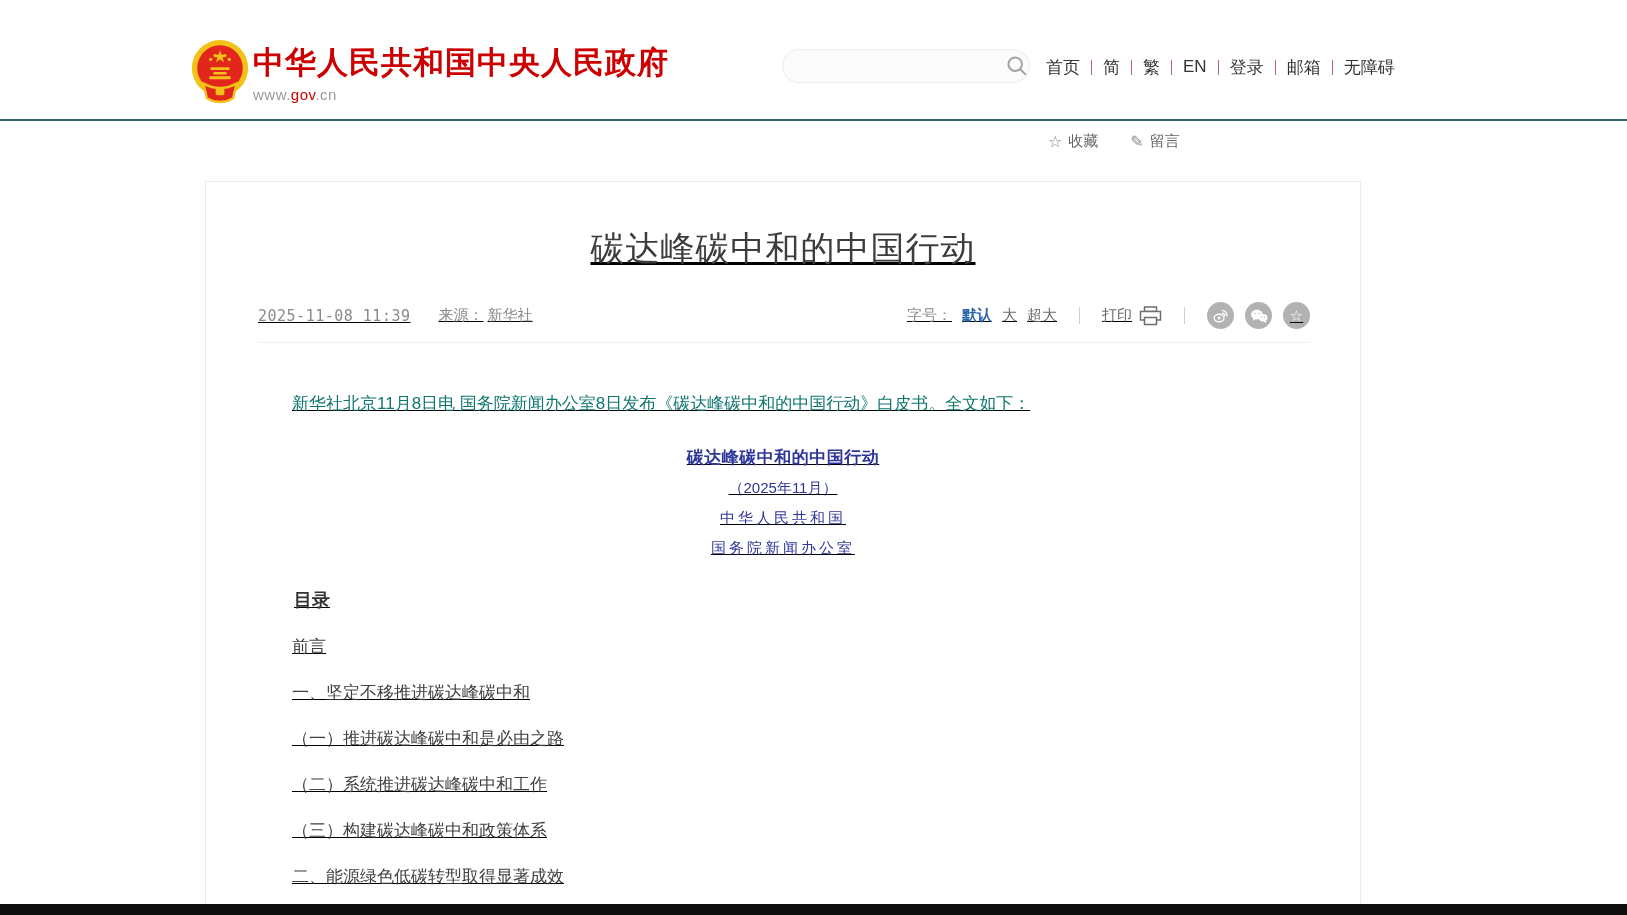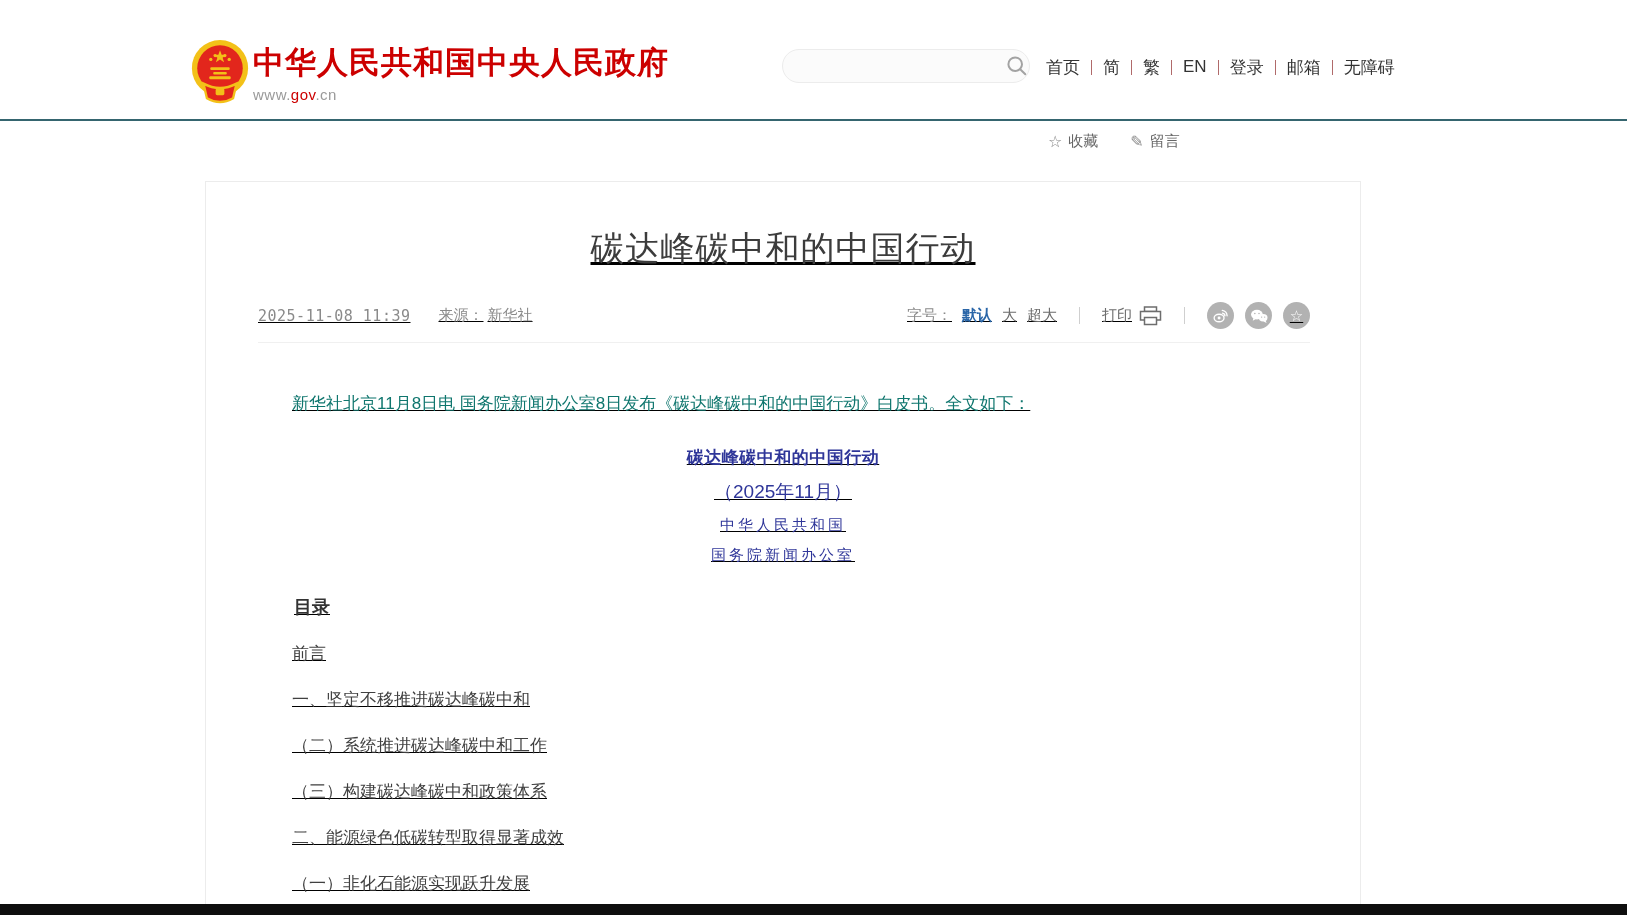--- a/index.html
+++ b/index.html
@@ -55,21 +55,21 @@
   .share-group { display:flex; align-items:center; gap:11px; }
   .share-circle { width:27px; height:27px; border-radius:50%; background:#b2b2b2;
                   display:flex; align-items:center; justify-content:center; cursor:pointer; }
   .share-circle .star-glyph { color:#ffffff; font-size:15px; line-height:1; }
 
   
   .lead { margin:44px 52px 0; font-size:17px; color:#0f766e; line-height:1.95; text-indent:2em; }
 
   .doc-block { text-align:center; color:#2f3699; }
   .doc-title { margin-top:26px; font-size:17px; font-weight:bold; letter-spacing:0.5px; }
-  .doc-date { margin-top:10px; font-size:19px; }
+  .doc-date { margin-top:10px; font-size:15px; }
   .doc-issuer { margin-top:11px; font-size:15px; letter-spacing:3px;
                 font-family:"DejaVu Serif","Liberation Serif",serif; }
 
   .toc-heading { margin:30px 52px 0; font-size:18px; font-weight:bold; color:#333; text-indent:2em; }
   .toc-item { margin:23px 52px 0; font-size:17px; color:#404040; text-indent:2em; }
 
   .bottom-bar { position:absolute; left:0; bottom:0; width:100%; height:11px; background:#0e0e0e; }
 </style>
 </head>
 <body>
@@ -193,19 +193,20 @@
   <div class="doc-block">
     <div class="doc-title">碳达峰碳中和的中国行动</div>
     <div class="doc-date">（2025年11月）</div>
     <div class="doc-issuer">中华人民共和国</div>
     <div class="doc-issuer">国务院新闻办公室</div>
   </div>
 
   <div class="toc-heading">目录</div>
   <p class="toc-item">前言</p>
   <p class="toc-item">一、坚定不移推进碳达峰碳中和</p>
+  <p class="toc-item">（一）推进碳达峰碳中和是必由之路</p>
   <p class="toc-item">（二）系统推进碳达峰碳中和工作</p>
   <p class="toc-item">（三）构建碳达峰碳中和政策体系</p>
   <p class="toc-item">二、能源绿色低碳转型取得显著成效</p>
   <p class="toc-item">（一）非化石能源实现跃升发展</p>
 </div>
 
 <div class="bottom-bar"></div>
 
 </body></html>

